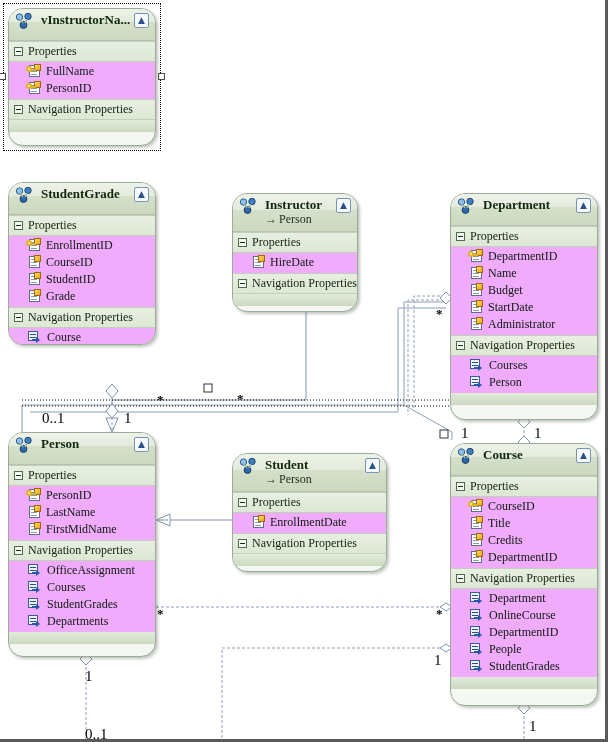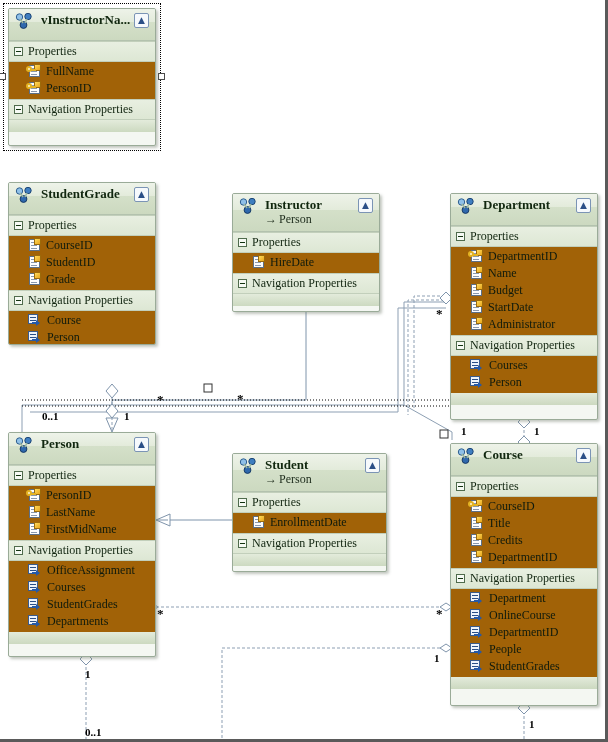--- a/index.html
+++ b/index.html
@@ -19,33 +19,33 @@
     border-bottom:3px solid #5a5a5a;
     box-sizing:border-box;
     overflow:hidden;
   }
 
   
   #links{position:absolute;left:0;top:0;width:608px;height:742px;pointer-events:none;}
   .mult{
     position:absolute;
     font-family:"Liberation Serif", serif;
-    font-weight:bold;
-    font-size:11px;
+    font-weight:normal;
+    font-size:15px;
     color:#000;
     white-space:nowrap;
   }
   .mult.star{font-size:13px;font-weight:bold;line-height:6px;}
 
   
   .entity{
     position:absolute;
     box-sizing:border-box;
     border:1px solid #9aab98;
-    border-radius:2px;
+    border-radius:15px;
     background:#f4f7f2;
     box-shadow:2px 2px 3px rgba(120,130,115,.45);
     overflow:hidden;
   }
   .entity.selected{
     outline:none;
   }
   .sel-dots{
     position:absolute;
     border:1px dotted #000;
@@ -123,21 +123,21 @@
     box-sizing:border-box;
     position:relative;
     margin-right:5px;
     vertical-align:middle;
     top:-1px;
   }
   .expander::before{
     content:"";position:absolute;left:1px;right:1px;top:3px;height:1px;background:#12330f;
   }
   .plist{
-    background:#a16207;
+    background:#f0abfc;
     padding:1px 8px 2px 0;
   }
   .prow{
     display:flex;align-items:center;
     padding:0 4px 0 18px;
     height:17px;
     font-family:"Liberation Serif", serif;
     font-size:12px;
     color:#0e1a0d;
     white-space:nowrap;
@@ -337,20 +337,31 @@
             </svg></span>
           <div class="ent-title">StudentGrade</div>
           <div class="chev">▲</div>
         </div>
         <div class="grp"><span class="expander"></span><span>Properties</span></div>
         <div class="plist">
           <div class="prow">
             <span class="pico">
               <span class="page"></span>
               <span class="corner"></span>
+              <span class="key">
+                <span class="kr"></span>
+                <span class="ks"></span>
+              </span>
+            </span>
+            <span class="lbl">EnrollmentID</span>
+          </div>
+          <div class="prow">
+            <span class="pico">
+              <span class="page"></span>
+              <span class="corner"></span>
             </span>
             <span class="lbl">CourseID</span>
           </div>
           <div class="prow">
             <span class="pico">
               <span class="page"></span>
               <span class="corner"></span>
             </span>
             <span class="lbl">StudentID</span>
           </div>
@@ -374,21 +385,21 @@
           <div class="prow">
             <span class="nico">
               <span class="nbox"></span>
               <span class="narr"></span>
             </span>
             <span class="lbl">Person</span>
           </div>
         </div>
         <div class="ent-foot"></div>
       </div>
-      <div class="entity" style="left: 232px; top: 193px; width: 148px; height: 119px;">
+      <div class="entity" style="left: 232px; top: 193px; width: 126px; height: 119px;">
         <div class="ent-header">
           <span class="ent-ico"><svg width="18" height="16" viewBox="0 0 18 16">
               <circle cx="4.5" cy="4" r="3.2" fill="#8fc0e8" stroke="#2f5f90" stroke-width="1"></circle>
               <circle cx="13" cy="3.5" r="3.2" fill="#3f7ec0" stroke="#1d4575" stroke-width="1"></circle>
               <circle cx="8.5" cy="12" r="3.4" fill="#2f68ad" stroke="#163a66" stroke-width="1"></circle>
               <path d="M5,6 L8,10 M12,6 L10,10" stroke="#9cb7a0" stroke-width="1.6" fill="none"></path>
             </svg></span>
           <div class="ent-title">Instructor</div>
           <div class="ent-base"><span class="arrow">→</span><span>Person</span></div>
           <div class="chev">▲</div>

